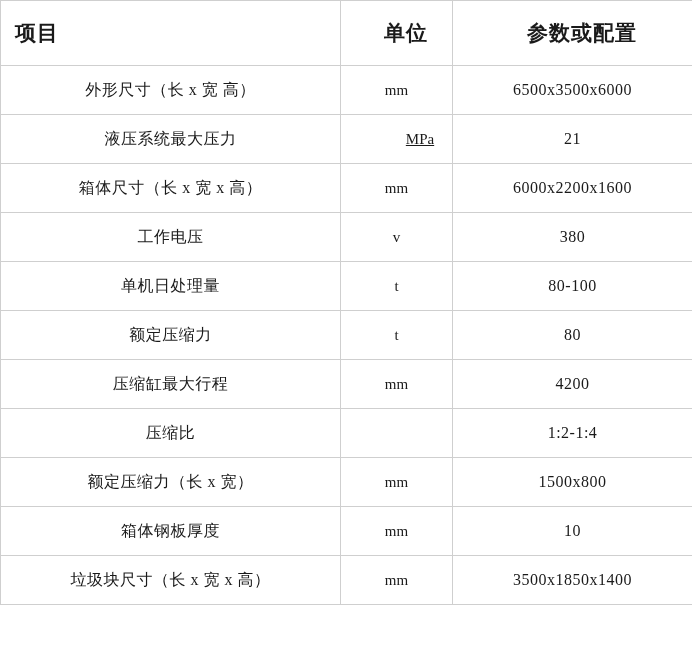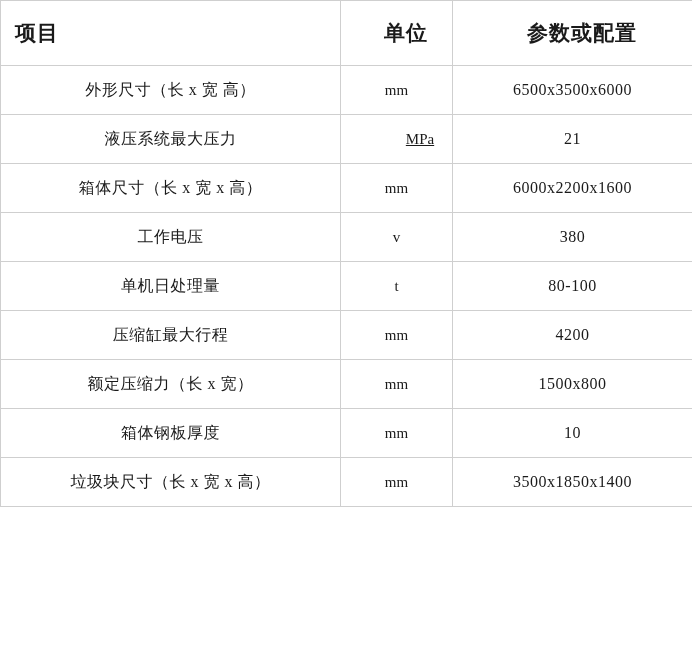--- a/index.html
+++ b/index.html
@@ -98,23 +98,33 @@
         <td class="cell-item">工作电压</td>
         <td class="cell-unit">v</td>
         <td class="cell-value">380</td>
       </tr>
       <tr>
         <td class="cell-item">单机日处理量</td>
         <td class="cell-unit">t</td>
         <td class="cell-value">80-100</td>
       </tr>
       <tr>
+        <td class="cell-item">额定压缩力</td>
+        <td class="cell-unit">t</td>
+        <td class="cell-value">80</td>
+      </tr>
+      <tr>
         <td class="cell-item">压缩缸最大行程</td>
         <td class="cell-unit">mm</td>
         <td class="cell-value">4200</td>
+      </tr>
+      <tr>
+        <td class="cell-item">压缩比</td>
+        <td class="cell-unit"></td>
+        <td class="cell-value">1:2-1:4</td>
       </tr>
       <tr>
         <td class="cell-item">额定压缩力（长 x 宽）</td>
         <td class="cell-unit">mm</td>
         <td class="cell-value">1500x800</td>
       </tr>
       <tr>
         <td class="cell-item">箱体钢板厚度</td>
         <td class="cell-unit">mm</td>
         <td class="cell-value">10</td>

